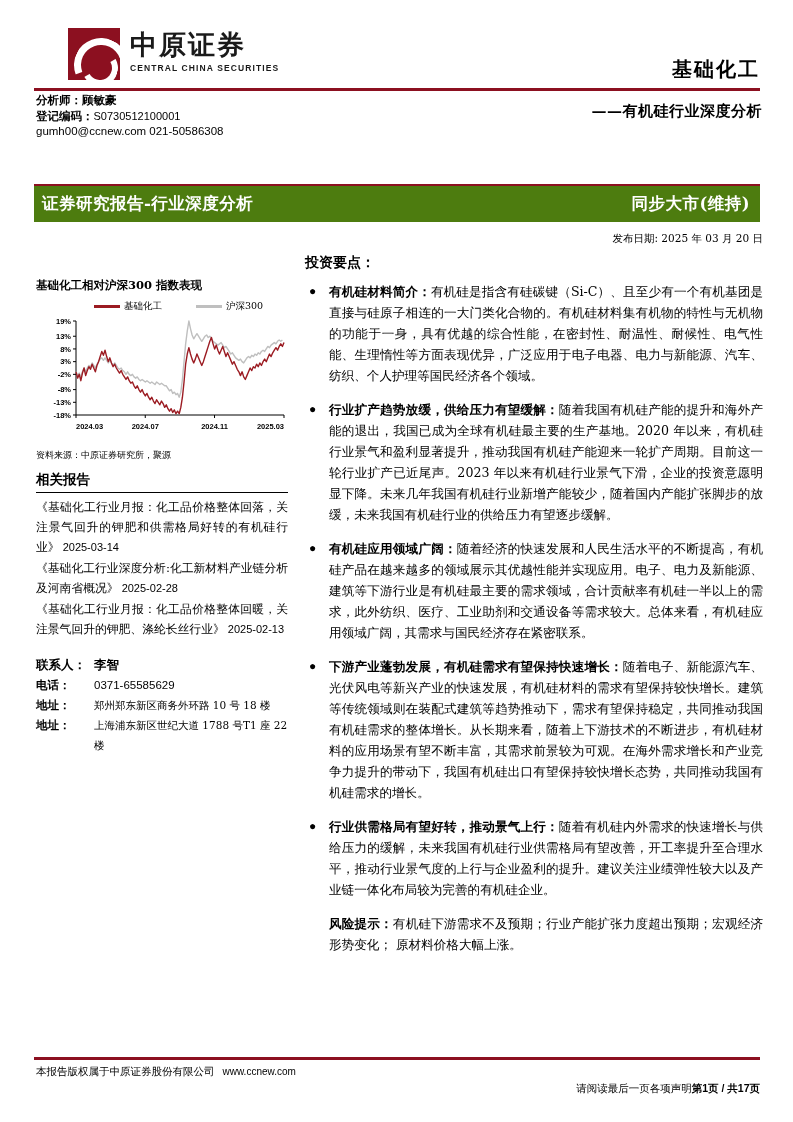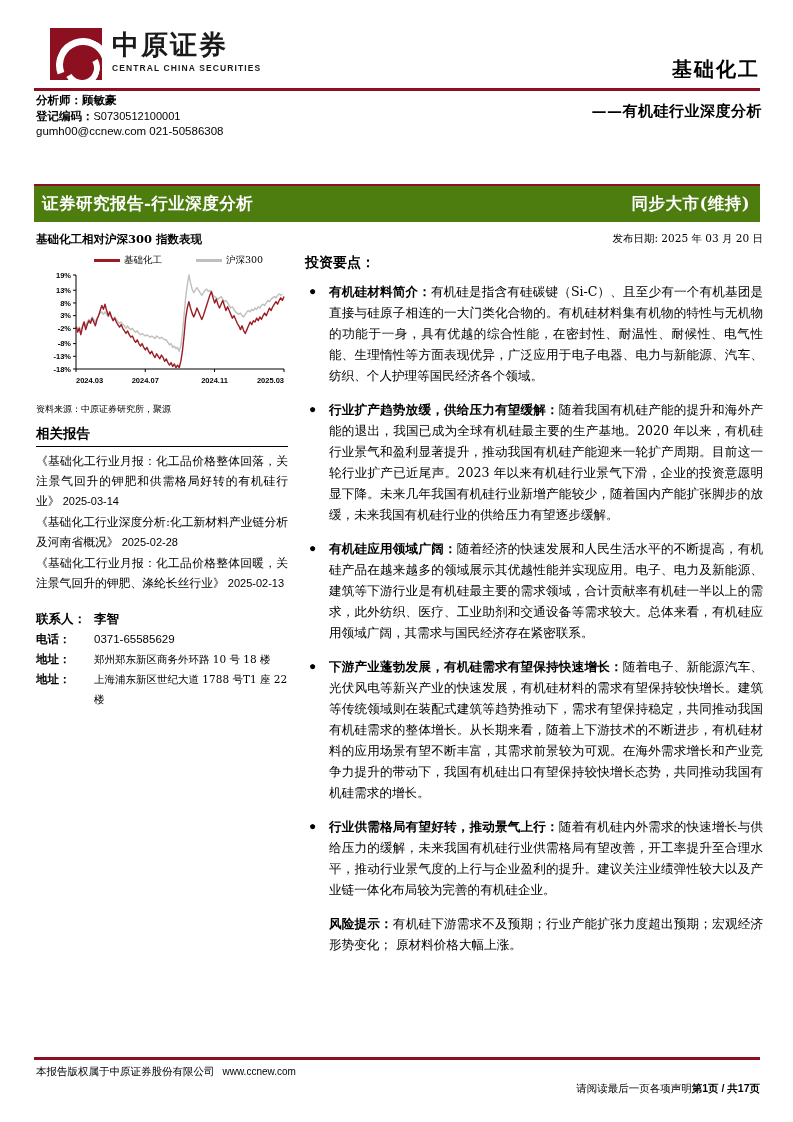--- a/index.html
+++ b/index.html
@@ -8,21 +8,21 @@
     background:#ffffff;
     font-family:"Liberation Serif","DejaVu Serif",serif;
     color:#000;
     position:relative;
     overflow:hidden;
   }
   .page{position:relative;width:793px;height:1122px;}
 
   
   .header{position:absolute;left:34px;top:24px;width:726px;height:62px;}
-  .logo-wrap{position:absolute;left:16px;top:4px;display:flex;align-items:flex-start;}
+  .logo-wrap{position:absolute;left:34px;top:4px;display:flex;align-items:flex-start;}
   .logo-mark{width:52px;height:52px;background:#8C1020;position:relative;overflow:hidden;}
   .logo-mark .sw1{position:absolute;width:40px;height:40px;border:7px solid #ffffff;border-radius:50%;left:6px;top:10px;border-right-color:transparent;border-bottom-color:transparent;transform:rotate(25deg);}
   .logo-mark .sw2{position:absolute;width:24px;height:24px;border:6px solid #ffffff;border-radius:50%;left:14px;top:22px;border-left-color:transparent;border-top-color:transparent;transform:rotate(15deg);}
   .logo-text{margin-left:10px;padding-top:2px;}
   .logo-cn{font-family:"DejaVu Serif",serif;font-size:27px;font-weight:bold;letter-spacing:2px;color:#1a1a1a;line-height:30px;}
   .logo-en{font-family:"Liberation Sans",sans-serif;font-size:8.5px;font-weight:bold;letter-spacing:1.1px;color:#1a1a1a;margin-top:3px;}
   .industry-tag{position:absolute;right:0;top:32px;font-size:20px;font-weight:bold;letter-spacing:2px;font-family:"DejaVu Serif",serif;}
 
   .rule-red{position:absolute;left:34px;top:88px;width:726px;height:2.5px;background:#8C1020;}
 
@@ -40,21 +40,21 @@
 
   .rule-red2{position:absolute;left:34px;top:184px;width:726px;height:2px;background:#8C1020;}
 
   
   .banner{position:absolute;left:34px;top:186px;width:726px;height:36px;background:#4d7c0f;color:#fff;}
   .banner .bleft{position:absolute;left:8px;top:7px;font-family:"DejaVu Serif",serif;font-size:16.5px;font-weight:bold;letter-spacing:0.5px;}
   .banner .bright{position:absolute;right:10px;top:7px;font-family:"DejaVu Serif",serif;font-size:16.5px;font-weight:bold;letter-spacing:0.5px;}
 
   
   .leftcol{position:absolute;left:36px;top:232px;width:252px;}
-  .lc-title{font-family:"DejaVu Serif",serif;font-size:11.5px;font-weight:bold;}
+  .lc-title{font-family:"DejaVu Serif",serif;font-size:11.5px;font-weight:bold;margin-top:46px;}
   .chart-box{position:relative;width:252px;height:148px;margin-top:6px;}
   .chart-legend{position:absolute;left:48px;top:0px;width:200px;height:16px;font-size:9.5px;}
   .lg-item{position:absolute;display:flex;align-items:center;}
   .lg-item .bar{width:26px;height:2.5px;margin-right:4px;}
   .lg-item .lbl{font-family:"DejaVu Serif",serif;font-size:9.5px;}
   .src-line{font-size:9px;font-family:"DejaVu Serif",serif;margin-top:2px;}
 
   .sec-h{font-family:"DejaVu Serif",serif;font-size:13.5px;font-weight:bold;margin-top:9px;}
   .hr-thin{width:252px;height:1px;background:#000;margin-top:3px;}
   .rep-list{margin-top:4px;font-family:"DejaVu Serif",serif;font-size:11.8px;line-height:20px;text-align:justify;}

